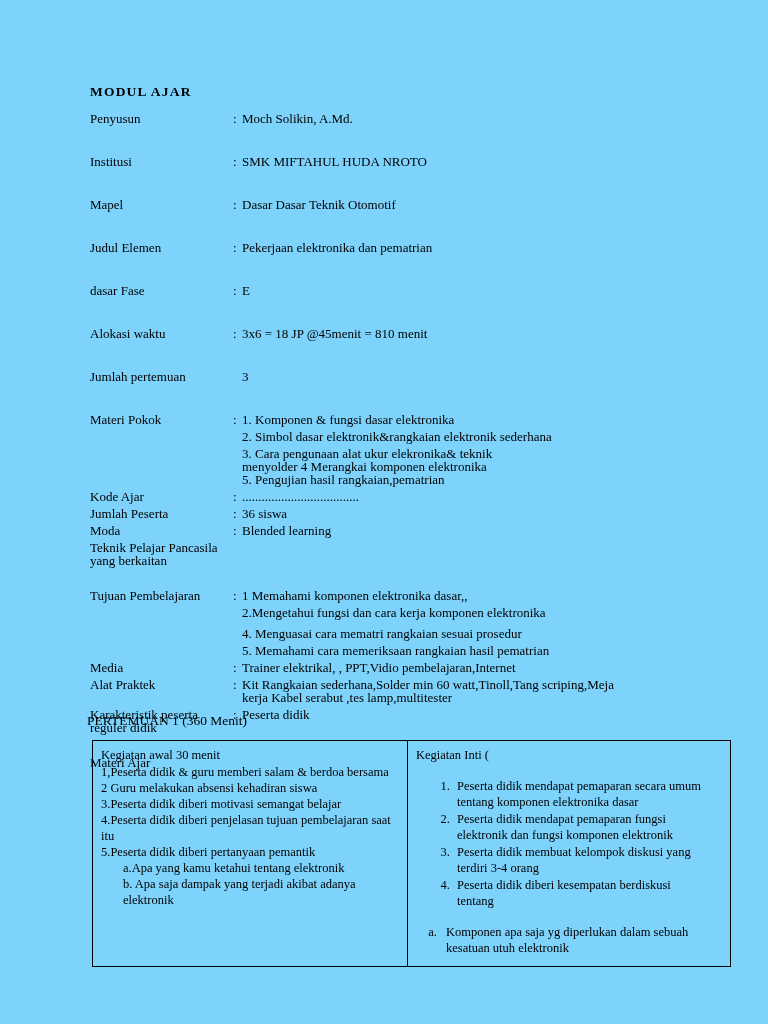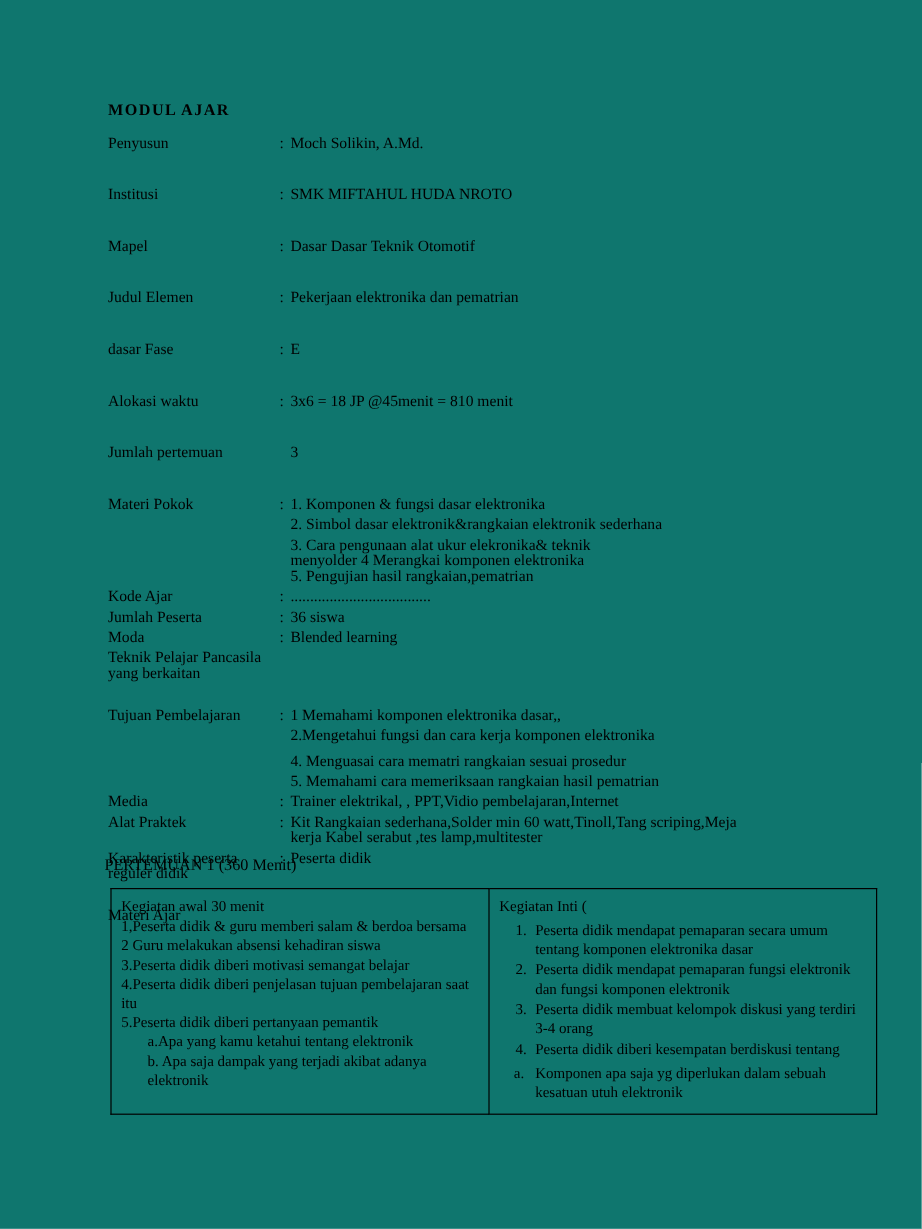--- a/index.html
+++ b/index.html
@@ -13,21 +13,21 @@
     font-family: "Liberation Serif", serif;
     color: #000000;
     position: relative;
     overflow: hidden;
   }
   .page {
     position: absolute;
     left: 0; top: 0;
     width: 768px;
     height: 1024px;
-    background: #0f766e;
+    background: #7dd3fc;
   }
   .doc-title {
     position: absolute;
     left: 90px;
     top: 84px;
     font-size: 13.5px;
     font-weight: bold;
     letter-spacing: 1.2px;
   }
 
@@ -95,21 +95,21 @@
     line-height: 1.28;
   }
   .col-a { width: 298px; }
   .col-b { width: 306px; }
 
   .tbl .hdr { margin-bottom: 1px; }
   .tbl p { margin: 0; }
   .tbl .sub-a { padding-left: 22px; }
 
   ol.num {
-    margin: 4px;
+    margin: 15px;
     padding-left: 22px;
   }
   ol.num > li {
     margin-bottom: 1px;
     padding-left: 4px;
   }
   ol.alpha {
     margin: 0;
     padding-left: 24px;
     list-style-type: lower-alpha;

